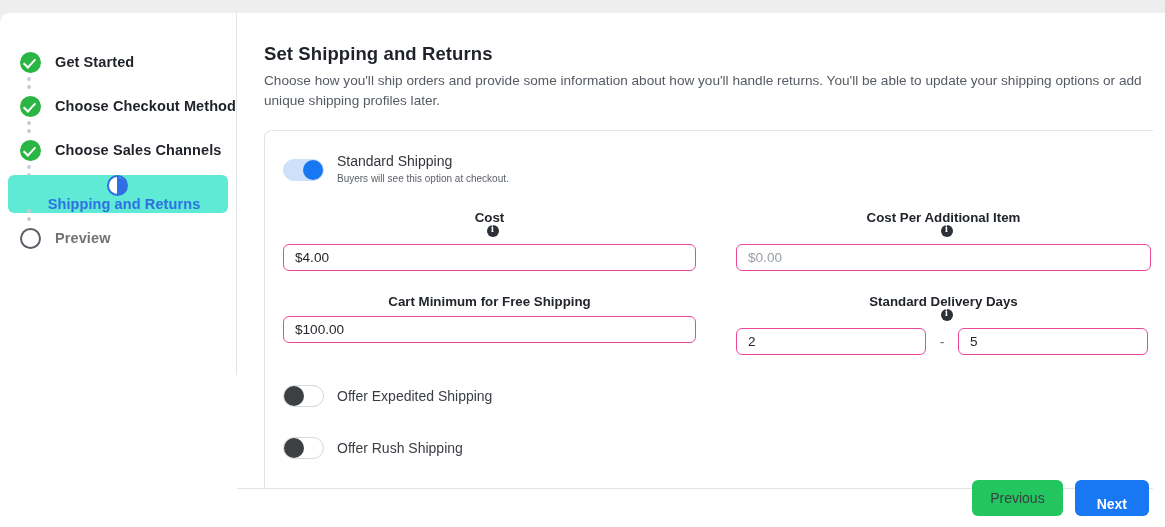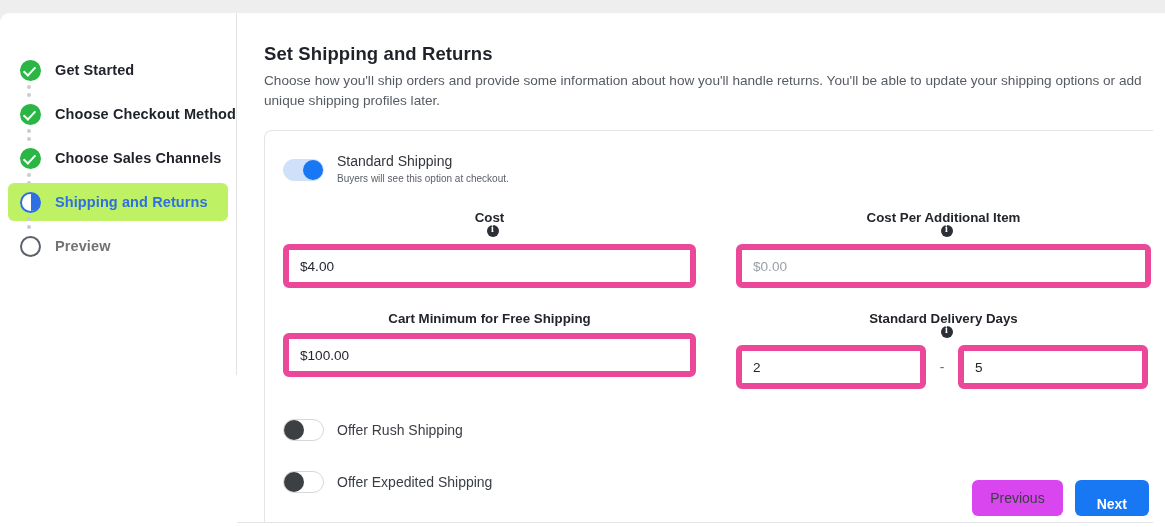--- a/index.html
+++ b/index.html
@@ -33,21 +33,21 @@
     width: 1165px;
     height: 514px;
     display: flex;
   }
 
   
   #sidebar {
     width: 237px;
     height: 362px;
     border-right: 1px solid #e3e4e6;
-    padding-top: 38px;
+    padding-top: 30px;
     flex: 0 0 237px;
     background: #ffffff;
   }
   .step {
     position: relative;
     display: flex;
     align-items: center;
     height: 38px;
     margin: 0 8px 0 8px;
     padding-left: 12px;
@@ -103,21 +103,21 @@
     background: #ffffff;
     border: 2px solid #5b6068;
   }
   .step-label {
     font-size: 14.5px;
     font-weight: bold;
     color: #1f2329;
     letter-spacing: 0.1px;
     white-space: nowrap;
   }
-  .step.active { background: #bef264; }
+  .step.active { background: #5eead4; flex-direction: column; }
   .step.active .step-label { color: #2f6fe4; }
   .step.pending .step-label { color: #737373; }
 
   
   #content {
     flex: 1 1 auto;
     position: relative;
     padding: 30px 0 0 27px;
   }
   #page-title {
@@ -232,22 +232,22 @@
     position: absolute;
     left: 0; right: 0; top: -2.5px;
     text-align: center;
     color: #ffffff;
     font-size: 10px;
     font-weight: bold;
     font-family: "Liberation Serif", serif;
   }
   .text-input {
     width: 100%;
-    height: 44px;
-    border: 6px solid #ec4899;
+    height: 27px;
+    border: 1px solid #ec4899;
     border-radius: 6px;
     background: #ffffff;
     font-size: 13.6px;
     color: #23272d;
     padding: 0 11px;
     font-family: "Liberation Sans", sans-serif;
     outline: none;
   }
   .text-input::placeholder { color: #9aa0a6; }
   .range-row {
@@ -277,21 +277,21 @@
   .btn {
     height: 36px;
     border-radius: 6px;
     font-size: 14px;
     font-family: "Liberation Sans", sans-serif;
     border: none;
     cursor: pointer;
     padding: 0 18px;
   }
   #btn-previous {
-    background: #d946ef;
+    background: #22c55e;
     color: #3c4043;
   }
   #btn-next {
     background: #1877f2;
     color: #ffffff;
     font-weight: bold;
     padding: 16px 22px;
   }
 </style>
 </head>
@@ -397,30 +397,30 @@
               <input class="text-input" type="text" value="5" style="">
             </div>
           </div>
         </div>
 
         <div class="toggle-row small-toggle-row">
           <span class="switch off">
             <span class="knob"></span>
           </span>
           <span class="toggle-text">
-            <div class="t-title">Offer Rush Shipping</div>
+            <div class="t-title">Offer Expedited Shipping</div>
           </span>
         </div>
 
         <div class="toggle-row small-toggle-row">
           <span class="switch off">
             <span class="knob"></span>
           </span>
           <span class="toggle-text">
-            <div class="t-title">Offer Expedited Shipping</div>
+            <div class="t-title">Offer Rush Shipping</div>
           </span>
         </div>
 
         <div id="card-bottom-rule"></div>
       </div>
 
       <div id="footer">
         <button class="btn" id="btn-previous">Previous</button>
         <button class="btn" id="btn-next">Next</button>
       </div>

